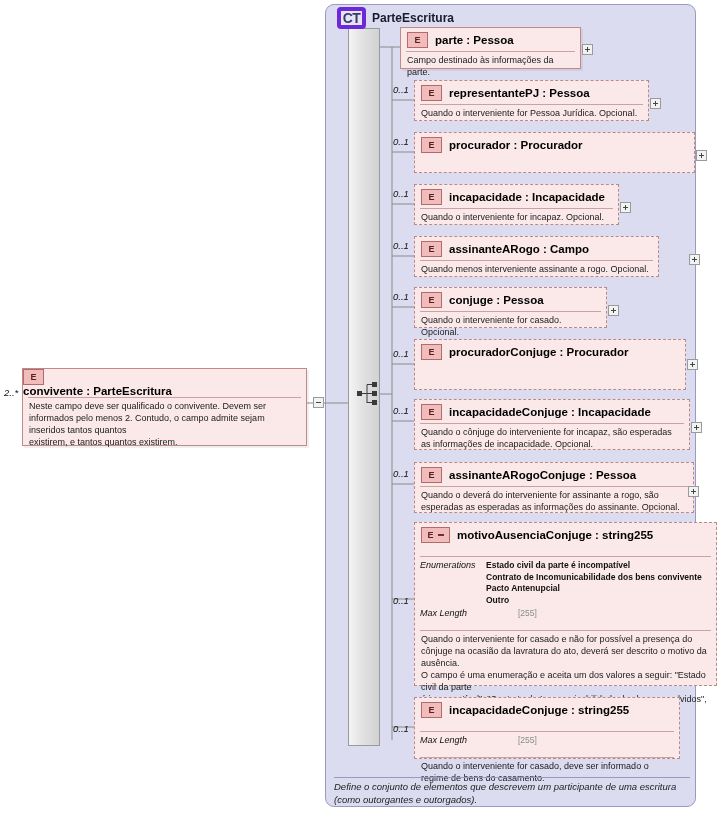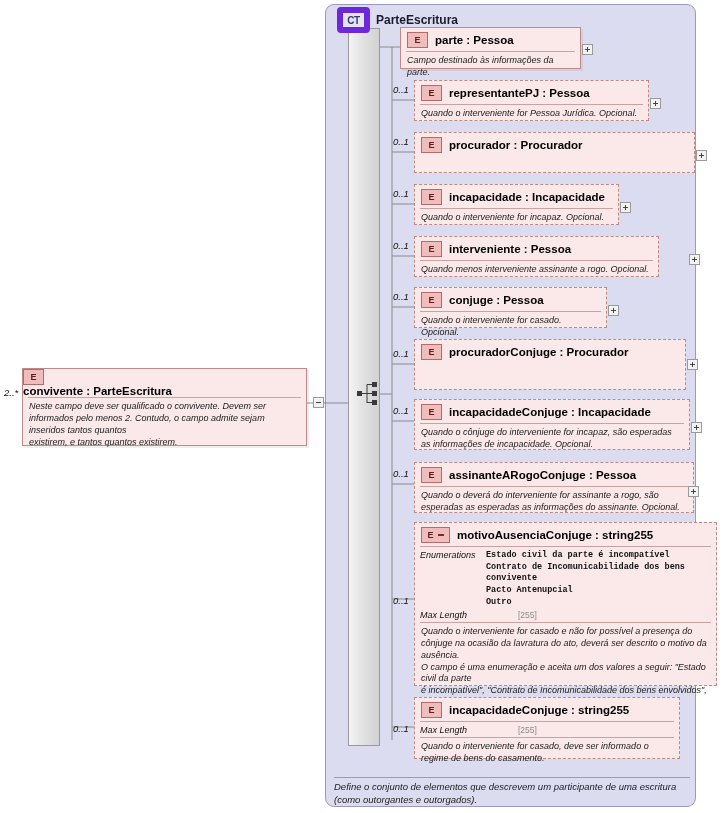--- a/index.html
+++ b/index.html
@@ -23,24 +23,24 @@
     box-sizing:border-box;
   }
   .ct-header{
     position:absolute;
     left:337px; top:7px;
     display:flex;align-items:center;gap:6px;
     z-index:6;
   }
   .ct-badge{
     width:21px;height:14px;
-    border:6px solid #6d28d9;
+    border:4px solid #6d28d9;
     border-radius:4px;
     background:#e4e4f4;
-    font-size:10px;
+    font-size:14px;
     font-weight:bold;
     color:#3a3a6a;
     display:flex;align-items:center;justify-content:center;
     letter-spacing:-0.5px;
   }
   .ct-title{font-size:12px;font-weight:bold;color:#1a1a2e;}
 
   .ct-footer{
     position:absolute;
     left:334px;
@@ -107,37 +107,36 @@
     display:inline-block;width:6px;height:2px;background:#7a2a2a;margin-left:2px;
   }
   .ename{
     font-size:11.5px;font-weight:bold;color:#000;white-space:nowrap;
   }
   .edesc{
     border-top:1px solid #caa2a2;
     margin:0 5px;
     padding:3px 1px 4px 1px;
     font-size:9px;
-    font-style:italic;
     color:#1a1a1a;
     line-height:1.33;
   }
 
   
   .facets{
-    margin:0 5px;
+    margin:10px 5px;
     border-top:1px solid #caa2a2;
     padding:3px 0 2px 0;
   }
   .frow{display:flex;align-items:flex-start;}
   .fname{
     width:66px;flex:none;
     font-size:9px;font-style:italic;color:#111;
   }
-  .fvals{font-size:8.5px;font-weight:bold;color:#111;line-height:1.38;font-family:Liberation Mono, monospace;}
+  .fvals{font-size:8.5px;font-weight:bold;color:#111;line-height:1.38;}
   .fval-grey{font-size:8.5px;color:#8c8c8c;font-weight:normal;padding-left:32px;}
 
   
   .occ{
     position:absolute;
     font-size:9.5px;font-style:italic;color:#111;
     z-index:5;white-space:nowrap;
   }
 
   
@@ -261,21 +260,21 @@
     <span class="ename">incapacidade : Incapacidade</span>
   </div>
   <div class="edesc">Quando o interveniente for incapaz. Opcional.</div>
 </div>
 <div class="exp plus" style="left:620px;top:202px;"></div>
 
 <div class="occ" style="left:393px;top:240px;">0..1</div>
 <div class="ebox optional" style="left:414px;top:236px;width:245px;height:41px;">
   <div class="etitle">
     <span class="e-badge">E</span>
-    <span class="ename">interveniente : Pessoa</span>
+    <span class="ename">assinanteARogo : Campo</span>
   </div>
   <div class="edesc">Quando menos interveniente assinante a rogo. Opcional.</div>
 </div>
 <div class="exp plus" style="left:689px;top:254px;"></div>
 
 <div class="occ" style="left:393px;top:291px;">0..1</div>
 <div class="ebox optional" style="left:414px;top:287px;width:193px;height:41px;">
   <div class="etitle">
     <span class="e-badge">E</span>
     <span class="ename">conjuge  : Pessoa</span>

